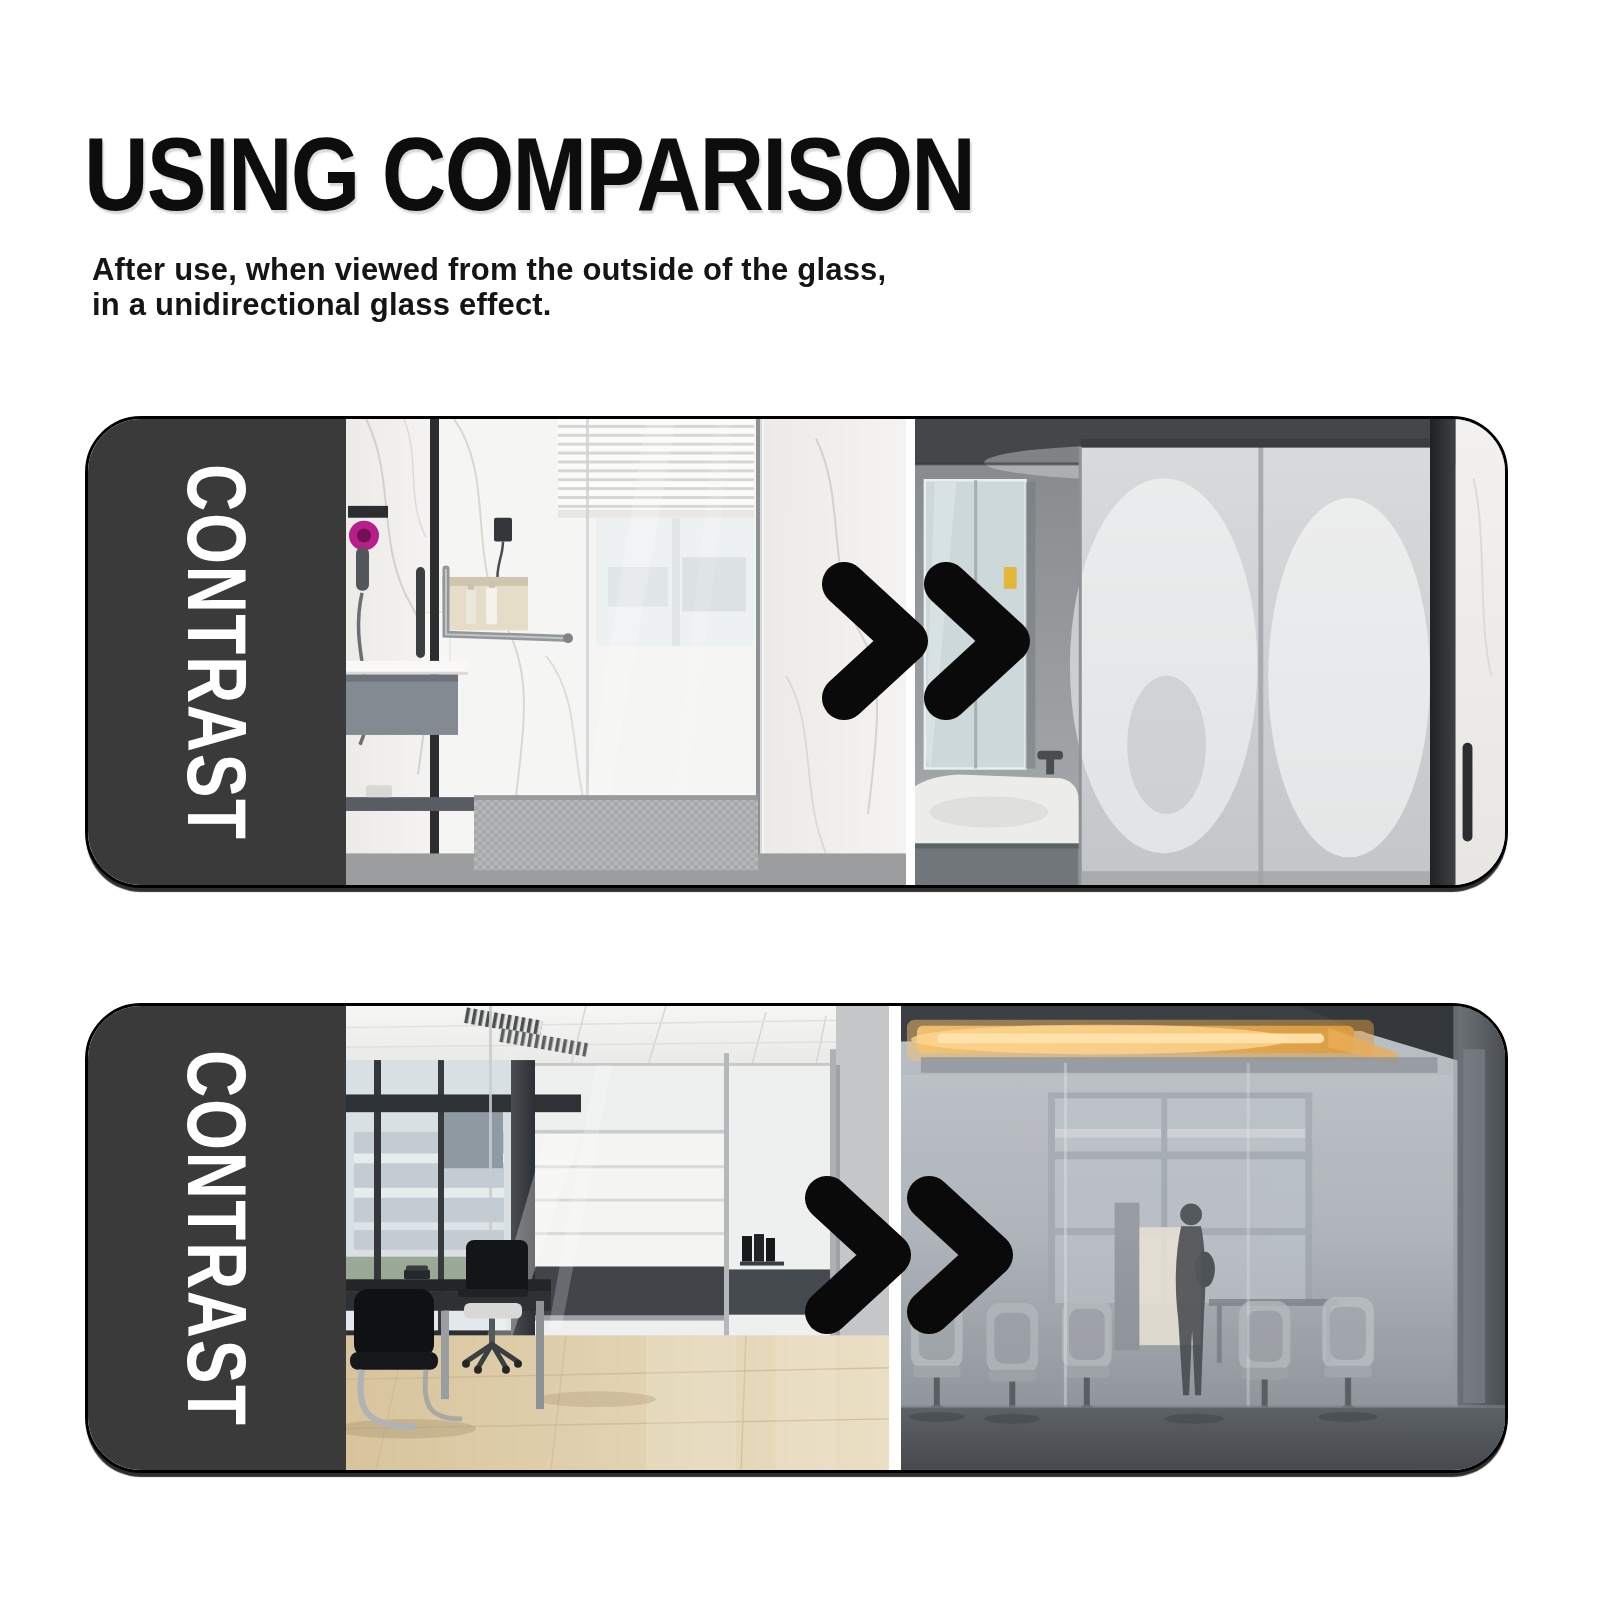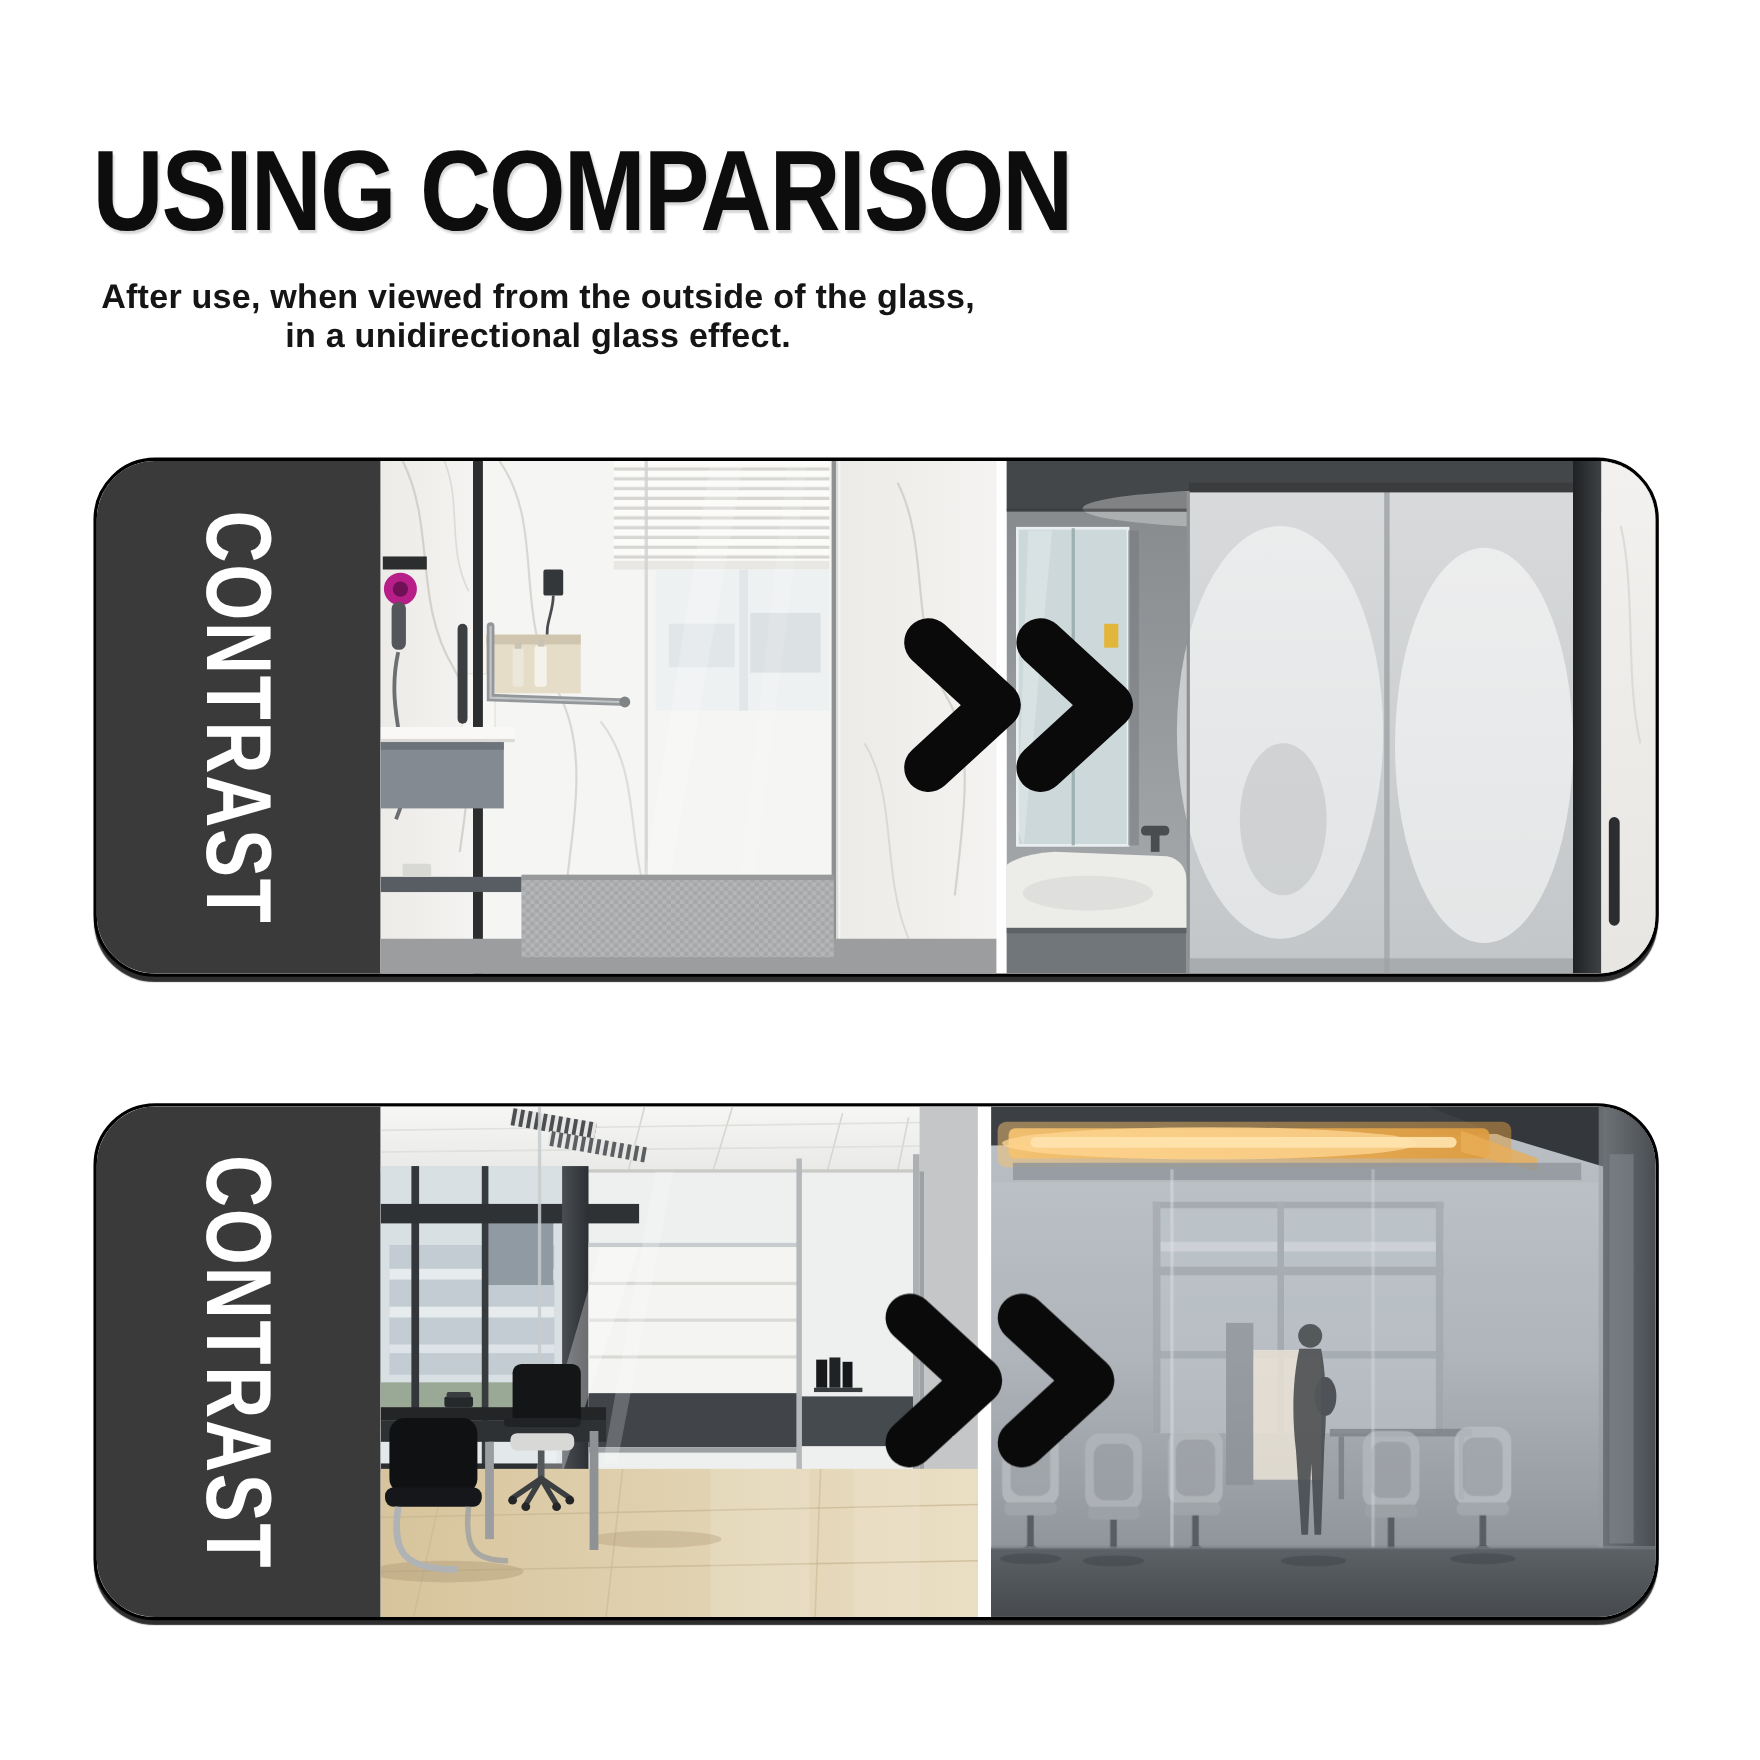--- a/index.html
+++ b/index.html
@@ -5,21 +5,21 @@
 <style>
   html,body{margin:0;padding:0;background:#fff;}
   .stage{position:relative;width:1600px;height:1600px;background:var(--page-bg,#ffffff);
          font-family:"Liberation Sans",sans-serif;overflow:hidden;margin-top:26px;}
   
   .title{position:absolute;left:84px;top:94px;font-size:104px;font-weight:700;
          letter-spacing:-2px;white-space:nowrap;color:var(--heading-color,#0d0d0d);
          transform:scaleX(.86);transform-origin:left top;line-height:1.05;
          text-shadow:2px 3px 2px rgba(0,0,0,.16);}
   .desc{position:absolute;left:92px;top:226px;font-size:31px;font-weight:700;
-        line-height:35px;color:var(--body-text-color,#151515);letter-spacing:.2px;text-align:center;}
+        line-height:35px;color:var(--body-text-color,#151515);letter-spacing:.2px;}
   
   .panel{position:absolute;left:85px;width:1423px;box-sizing:border-box;
          border:3px solid var(--panel-border,#000);border-radius:56px;overflow:hidden;
          display:flex;background:#fff;box-shadow:0 5px 1px -1px rgba(0,0,0,.82);}
   .panel.p1{top:390px;height:472px;}
   .panel.p2{top:977px;height:470px;}
   .side-label{flex:0 0 258px;background:var(--label-bg,#3a3a3b);display:flex;
               align-items:center;justify-content:center;}
   .side-label span{writing-mode:vertical-rl;text-orientation:mixed;line-height:1;
               font-size:84px;font-weight:700;color:var(--label-text,#fff);

